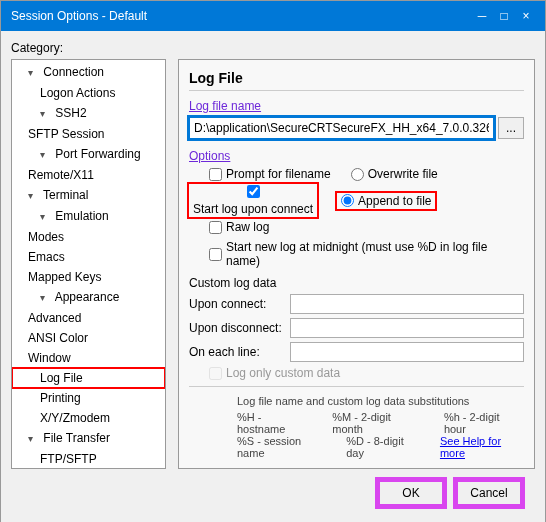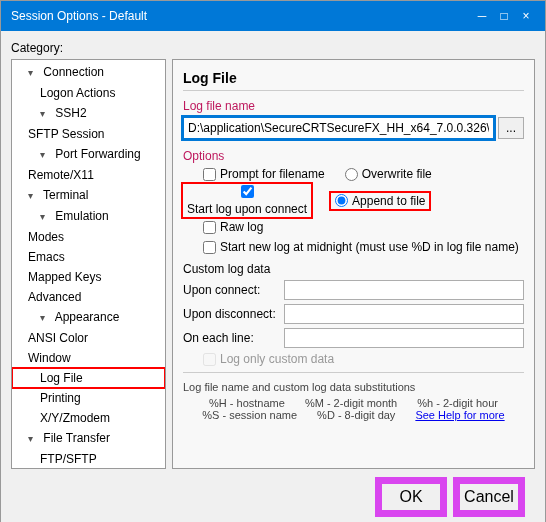--- a/index.html
+++ b/index.html
@@ -48,21 +48,21 @@
     .window-content {
       padding: 10px;
     }
     .category-label {
       font-size: 12px;
       margin-bottom: 4px;
       color: #000;
     }
     .main-area {
       display: flex;
-      gap: 6px;
+      gap: 12px;
     }
     .tree-panel {
       width: 155px;
       border: 1px solid #999;
       background: white;
       overflow-y: auto;
       height: 410px;
       padding: 2px 0;
     }
     .tree-item {
@@ -98,21 +98,22 @@
       font-size: 14px;
       font-weight: bold;
       color: #000;
       border-bottom: 1px solid #ccc;
       padding-bottom: 4px;
       margin-bottom: 8px;
     }
     .field-label {
       font-size: 12px;
       margin-bottom: 4px;
-      color: #be185d;
+      color: #6d28d9;
+      text-decoration: underline;
     }
     .input-row {
       display: flex;
       align-items: center;
       gap: 4px;
       margin-bottom: 10px;
     }
     .text-input {
       flex: 1;
       border: 1px solid #0078d7;
@@ -202,20 +203,21 @@
       padding: 2px 4px;
       font-size: 12px;
       height: 20px;
       background: white;
     }
     .only-custom-row {
       margin-bottom: 6px;
     }
     .substitutions-section {
       margin-top: 6px;
+      margin-left: 48px;
     }
     .sub-text {
       font-size: 11px;
       color: #444;
       line-height: 1.6;
     }
     .sub-row {
       display: flex;
       gap: 20px;
       justify-content: center;
@@ -231,24 +233,24 @@
       text-decoration: underline;
     }
     .bottom-buttons {
       display: flex;
       justify-content: flex-end;
       gap: 6px;
       padding: 8px 10px 8px;
     }
     .dialog-btn {
       width: 72px;
-      height: 40px;
-      border: 7px solid #d946ef;
-      background: #f0f0f0;
-      font-size: 16px;
+      height: 32px;
+      border: 5px solid #d946ef;
+      background: #f0f0f0;
+      font-size: 12px;
       cursor: pointer;
     }
     .dialog-btn.ok-btn {
       background: #f0f0f0;
     }
     .divider {
       border: none;
       border-top: 1px solid #ccc;
       margin: 6px 0;
     }
@@ -277,22 +279,22 @@
         <div class="tree-item indent2">Logon Actions</div>
         <div class="tree-item indent2"><span class="expand-icon">▾</span> SSH2</div>
         <div class="tree-item indent3">SFTP Session</div>
         <div class="tree-item indent2"><span class="expand-icon">▾</span> Port Forwarding</div>
         <div class="tree-item indent3">Remote/X11</div>
         <div class="tree-item indent1"><span class="expand-icon">▾</span> Terminal</div>
         <div class="tree-item indent2"><span class="expand-icon">▾</span> Emulation</div>
         <div class="tree-item indent3">Modes</div>
         <div class="tree-item indent3">Emacs</div>
         <div class="tree-item indent3">Mapped Keys</div>
+        <div class="tree-item indent2"><span class="expand-icon">▾</span> Appearance</div>
         <div class="tree-item indent3">Advanced</div>
-        <div class="tree-item indent2"><span class="expand-icon">▾</span> Appearance</div>
         <div class="tree-item indent3">ANSI Color</div>
         <div class="tree-item indent3">Window</div>
         <div class="tree-item indent2 highlighted" style="outline:2px solid #ff0000;outline-offset:-1px;">Log File</div>
         <div class="tree-item indent2">Printing</div>
         <div class="tree-item indent2">X/Y/Zmodem</div>
         <div class="tree-item indent1"><span class="expand-icon">▾</span> File Transfer</div>
         <div class="tree-item indent2">FTP/SFTP</div>
 
       </div>
 

